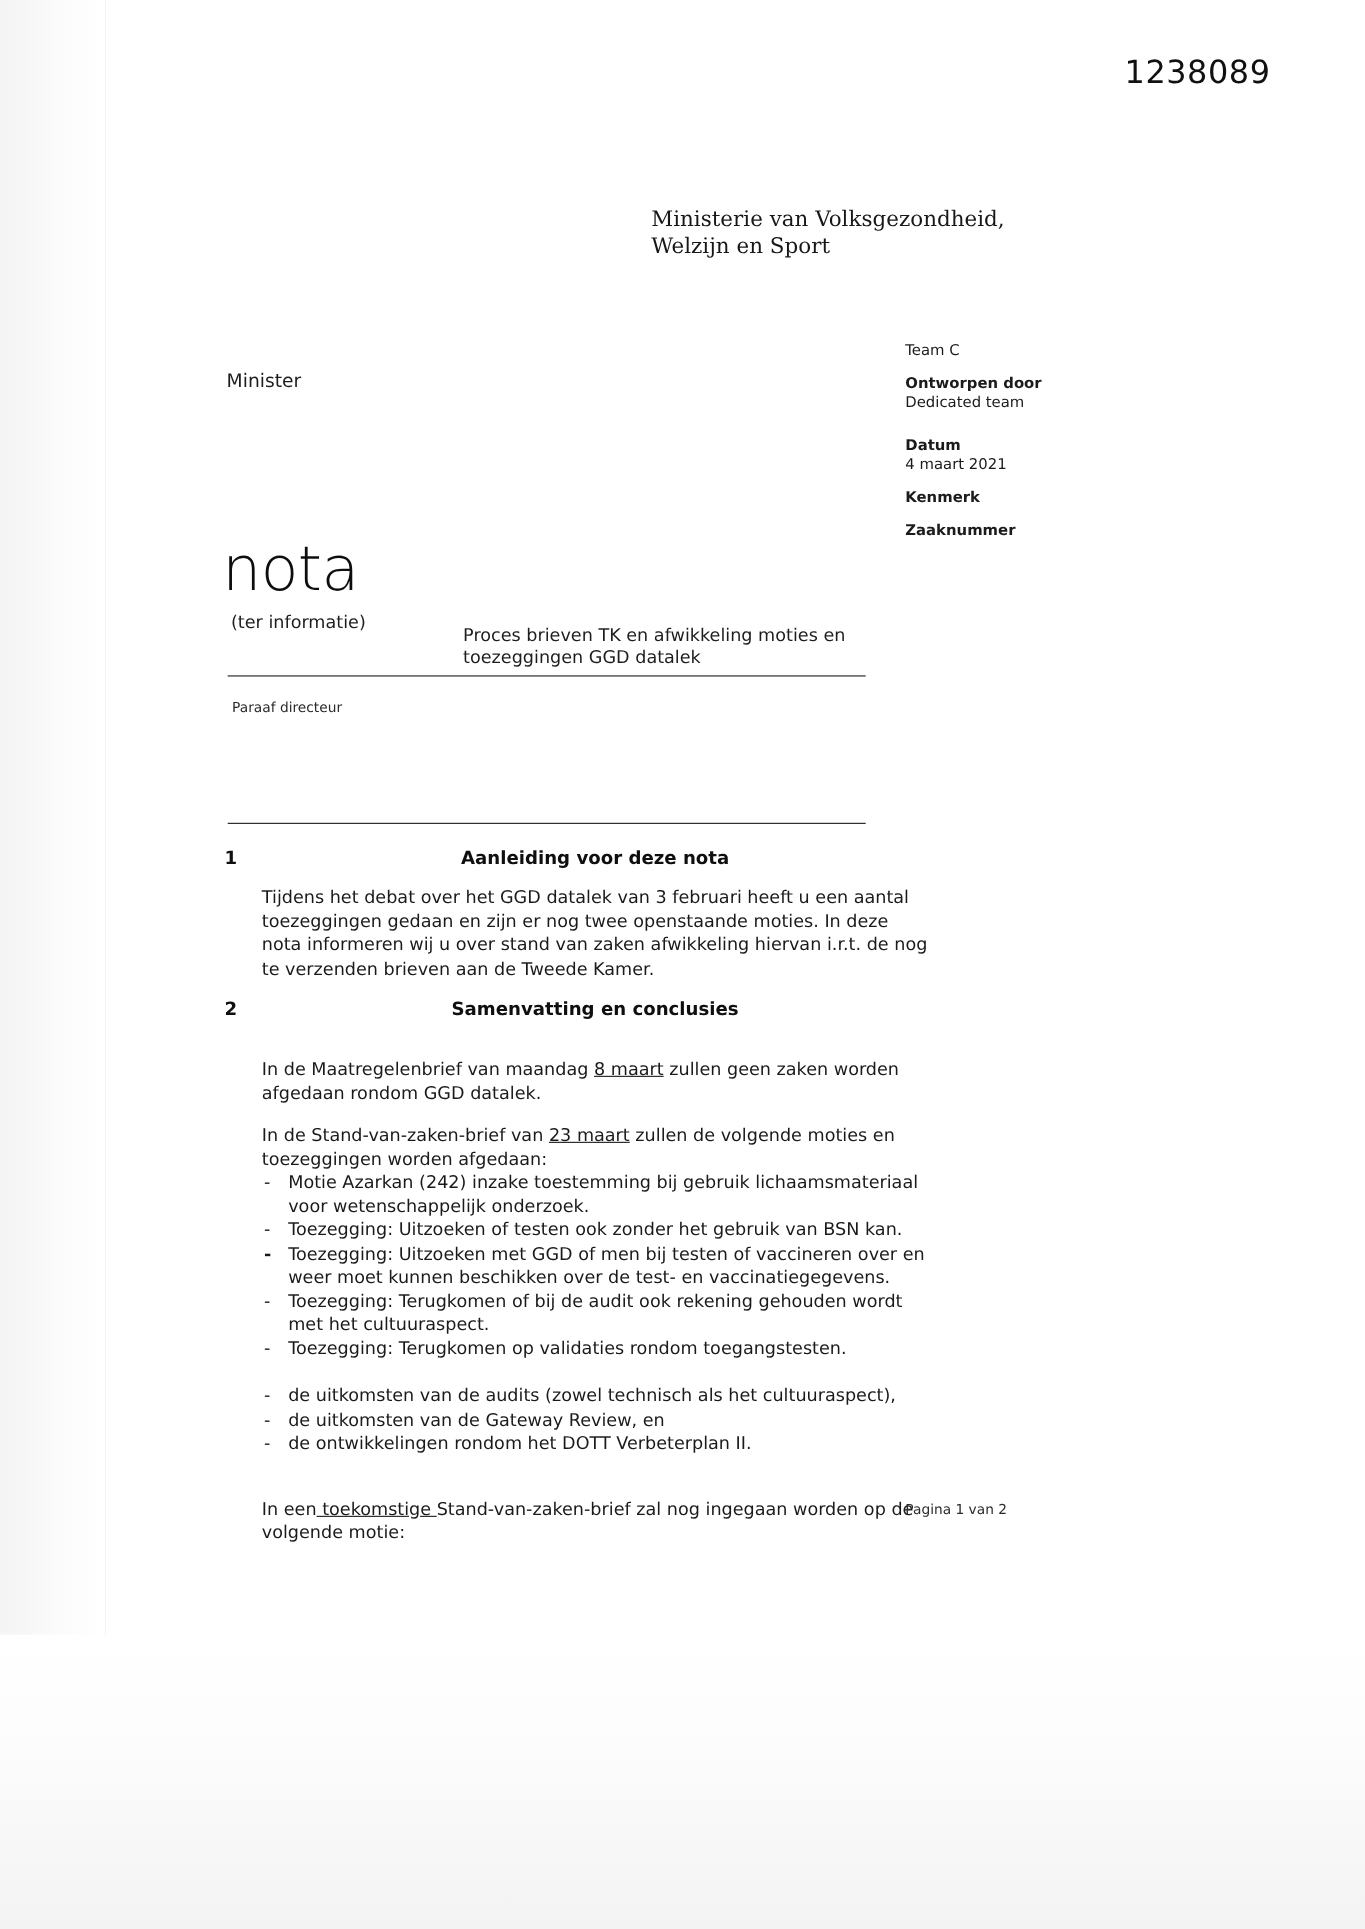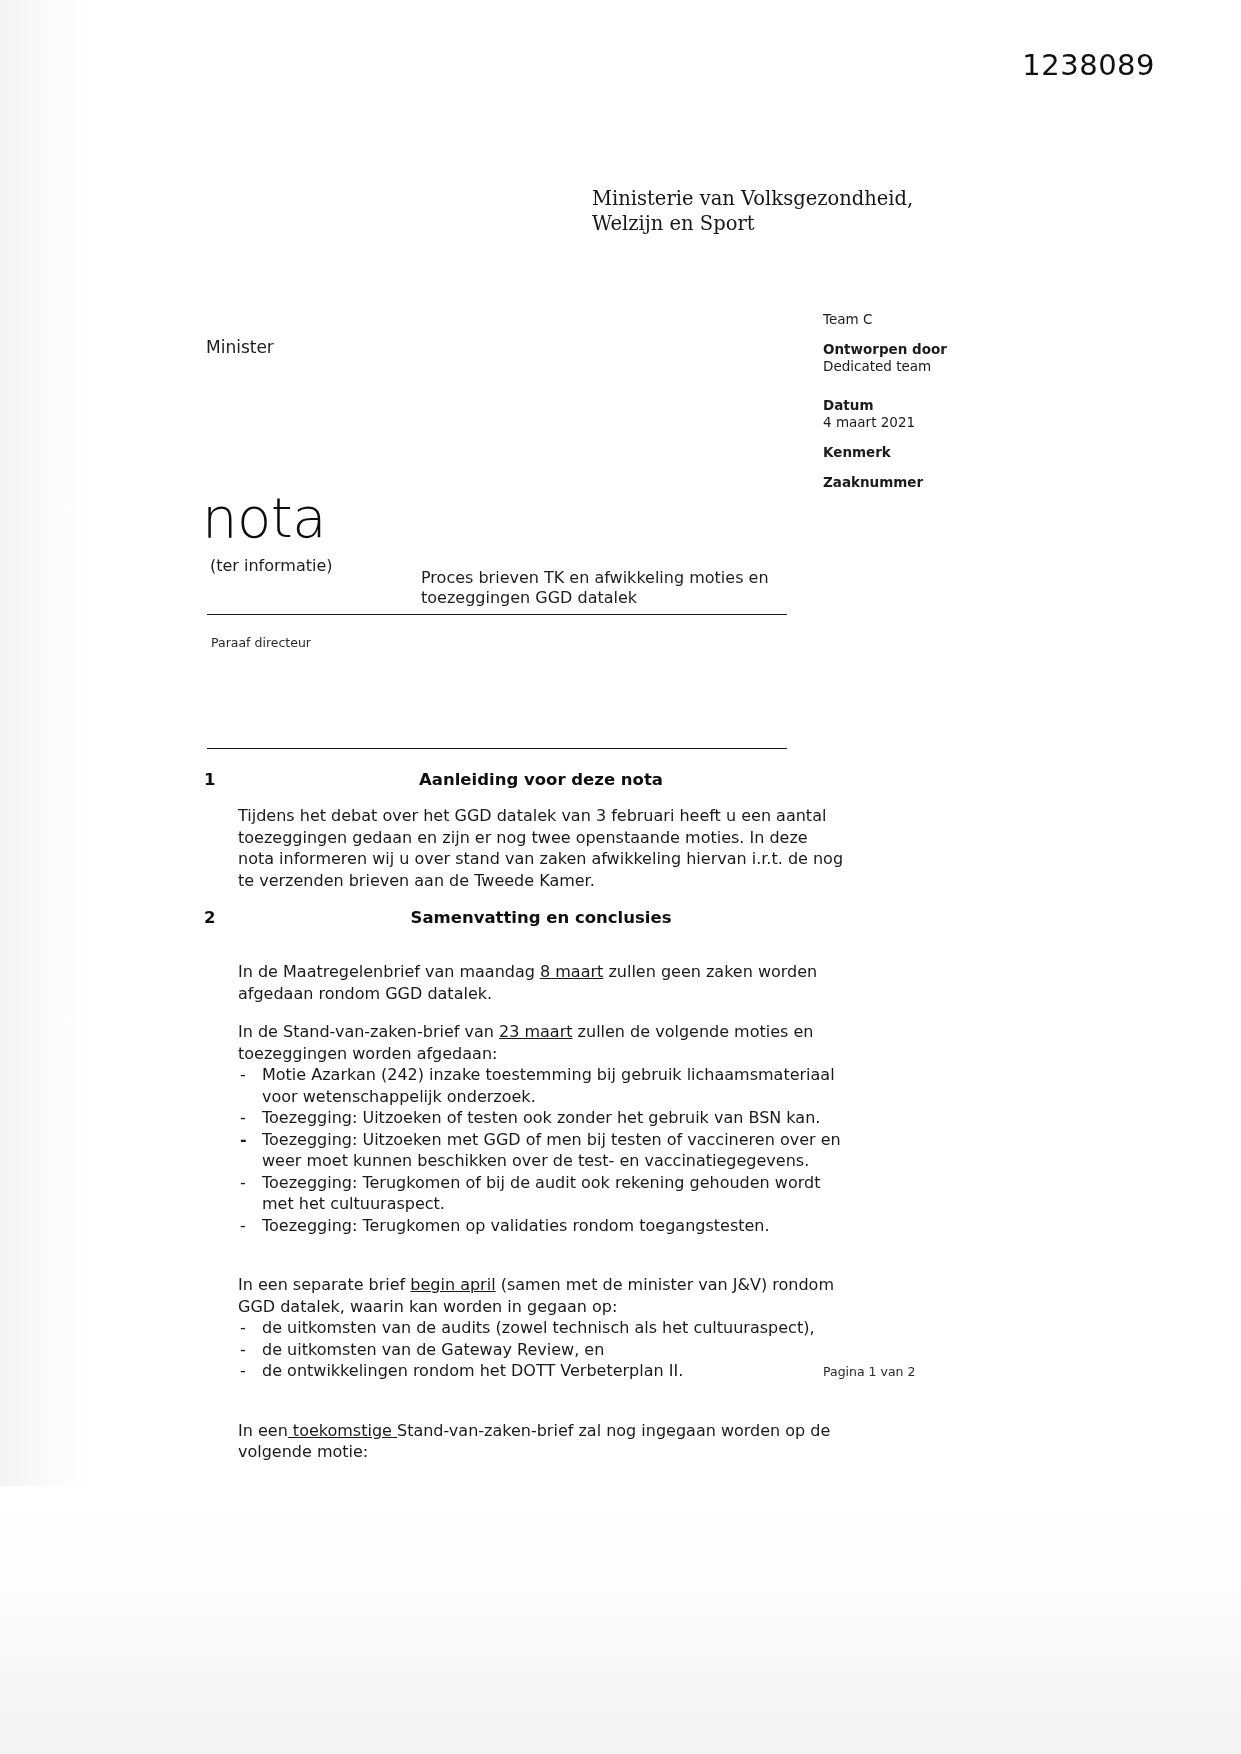--- a/index.html
+++ b/index.html
@@ -293,23 +293,20 @@
         <ul class="dashlist">
           <li><span class="dash">-</span><span>Motie Azarkan (242) inzake toestemming bij gebruik lichaamsmateriaal voor wetenschappelijk onderzoek.</span></li>
           <li><span class="dash">-</span><span>Toezegging: Uitzoeken of testen ook zonder het gebruik van BSN kan.</span></li>
           <li class="bold-dash"><span class="dash">-</span><span>Toezegging: Uitzoeken met GGD of men bij testen of vaccineren over en weer moet kunnen beschikken over de test- en vaccinatiegegevens.</span></li>
           <li><span class="dash">-</span><span>Toezegging: Terugkomen of bij de audit ook rekening gehouden wordt met het cultuuraspect.</span></li>
           <li><span class="dash">-</span><span>Toezegging: Terugkomen op validaties rondom toegangstesten.</span></li>
         </ul>
 
         <div class="gap-22"></div>
 
-        <p class="tight">
-          <span>In een separate brief </span><u class="uline">begin april</u><span> (samen met de minister van J&amp;V) rondom GGD datalek, waarin kan worden in gegaan op:</span>
-        </p>
 
         <ul class="dashlist">
           <li><span class="dash">-</span><span>de uitkomsten van de audits (zowel technisch als het cultuuraspect),</span></li>
           <li><span class="dash">-</span><span>de uitkomsten van de Gateway Review, en</span></li>
           <li><span class="dash">-</span><span>de ontwikkelingen rondom het DOTT Verbeterplan II.</span></li>
         </ul>
 
         <div class="gap-22"></div>
 
         <p class="tight">

